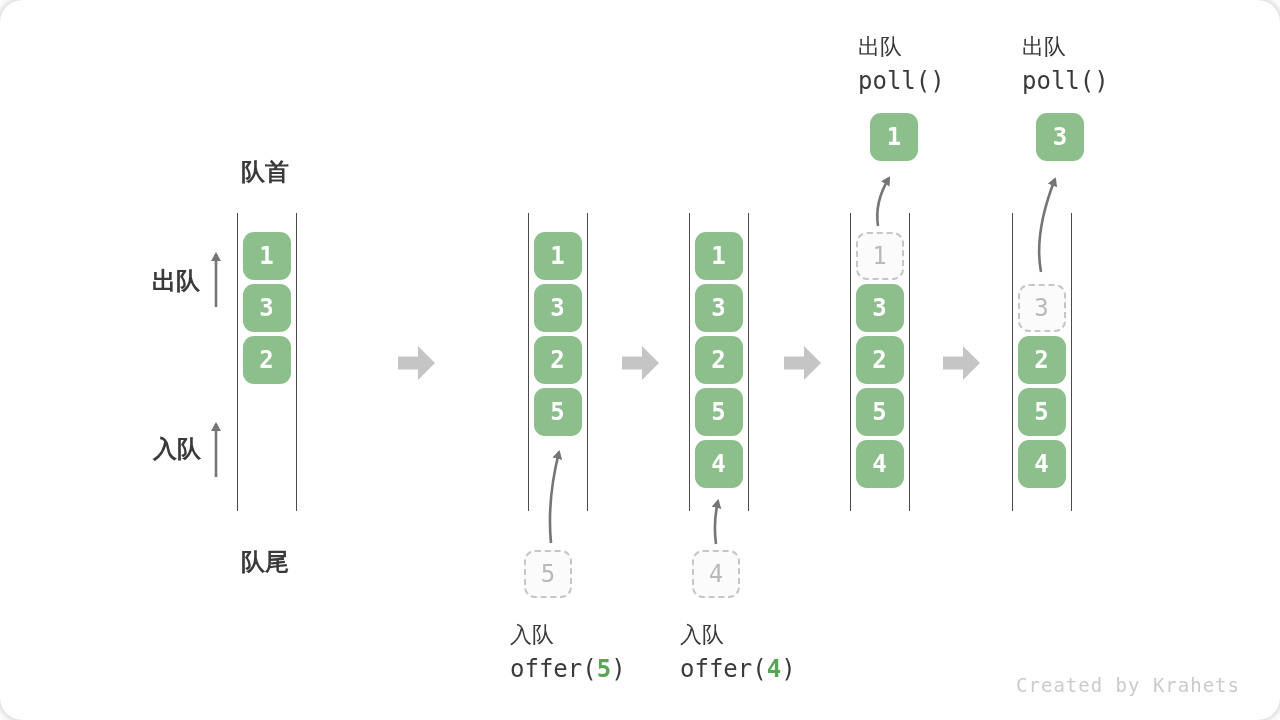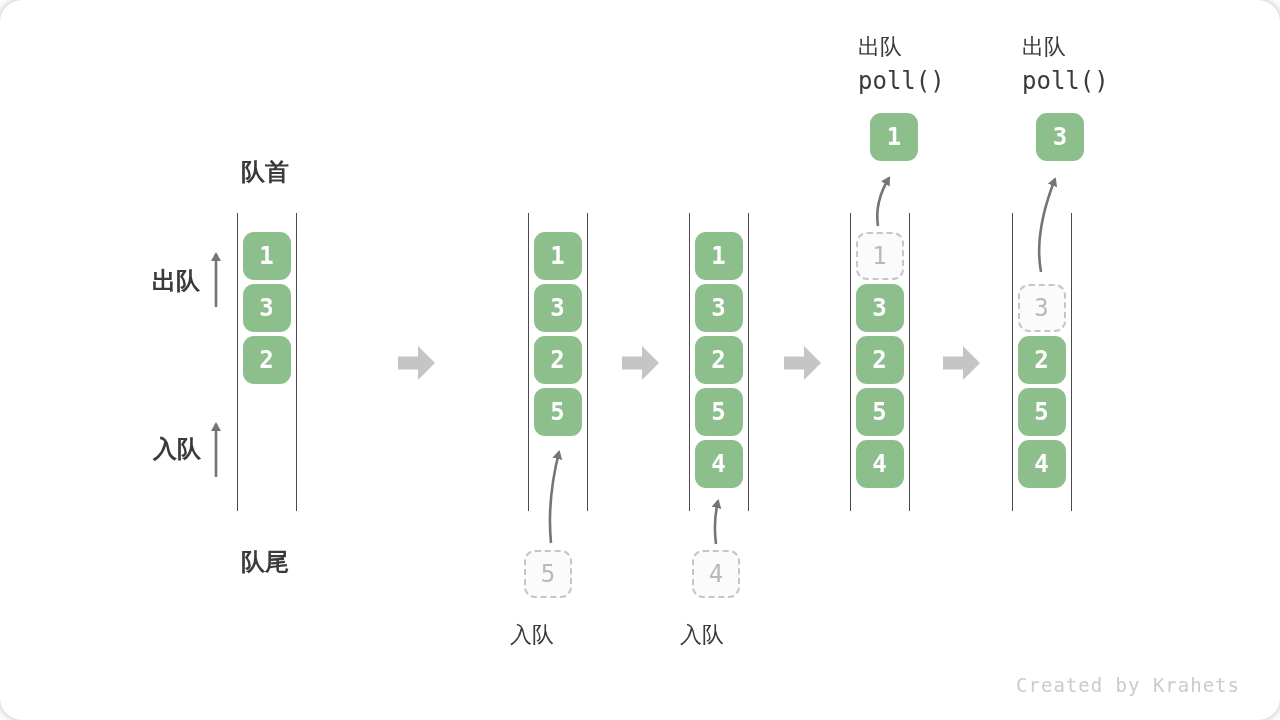--- a/index.html
+++ b/index.html
@@ -159,23 +159,25 @@
     <div class="cell s2">2</div>
     <div class="cell s3">5</div>
     <div class="cell s4">4</div>
   </div>
 
   <div class="cell ghost free offer-box-1">5</div>
   <div class="cell ghost free offer-box-2">4</div>
 
   <div class="op op-offer-1">
     <div>入队</div>
+    <div class="code"><span>offer(</span><span class="arg">5</span><span>)</span></div>
   </div>
   <div class="op op-offer-2">
     <div>入队</div>
+    <div class="code"><span>offer(</span><span class="arg">4</span><span>)</span></div>
   </div>
 
   <svg class="block-arrow ba-1" viewBox="0 0 38 36">
       <path d="M0 11.5 L20 11.5 L20 1 L37 18 L20 35 L20 24.5 L0 24.5 Z" fill="#c5c5c5"></path>
     </svg>
   <svg class="block-arrow ba-2" viewBox="0 0 38 36">
       <path d="M0 11.5 L20 11.5 L20 1 L37 18 L20 35 L20 24.5 L0 24.5 Z" fill="#c5c5c5"></path>
     </svg>
   <svg class="block-arrow ba-3" viewBox="0 0 38 36">
       <path d="M0 11.5 L20 11.5 L20 1 L37 18 L20 35 L20 24.5 L0 24.5 Z" fill="#c5c5c5"></path>

